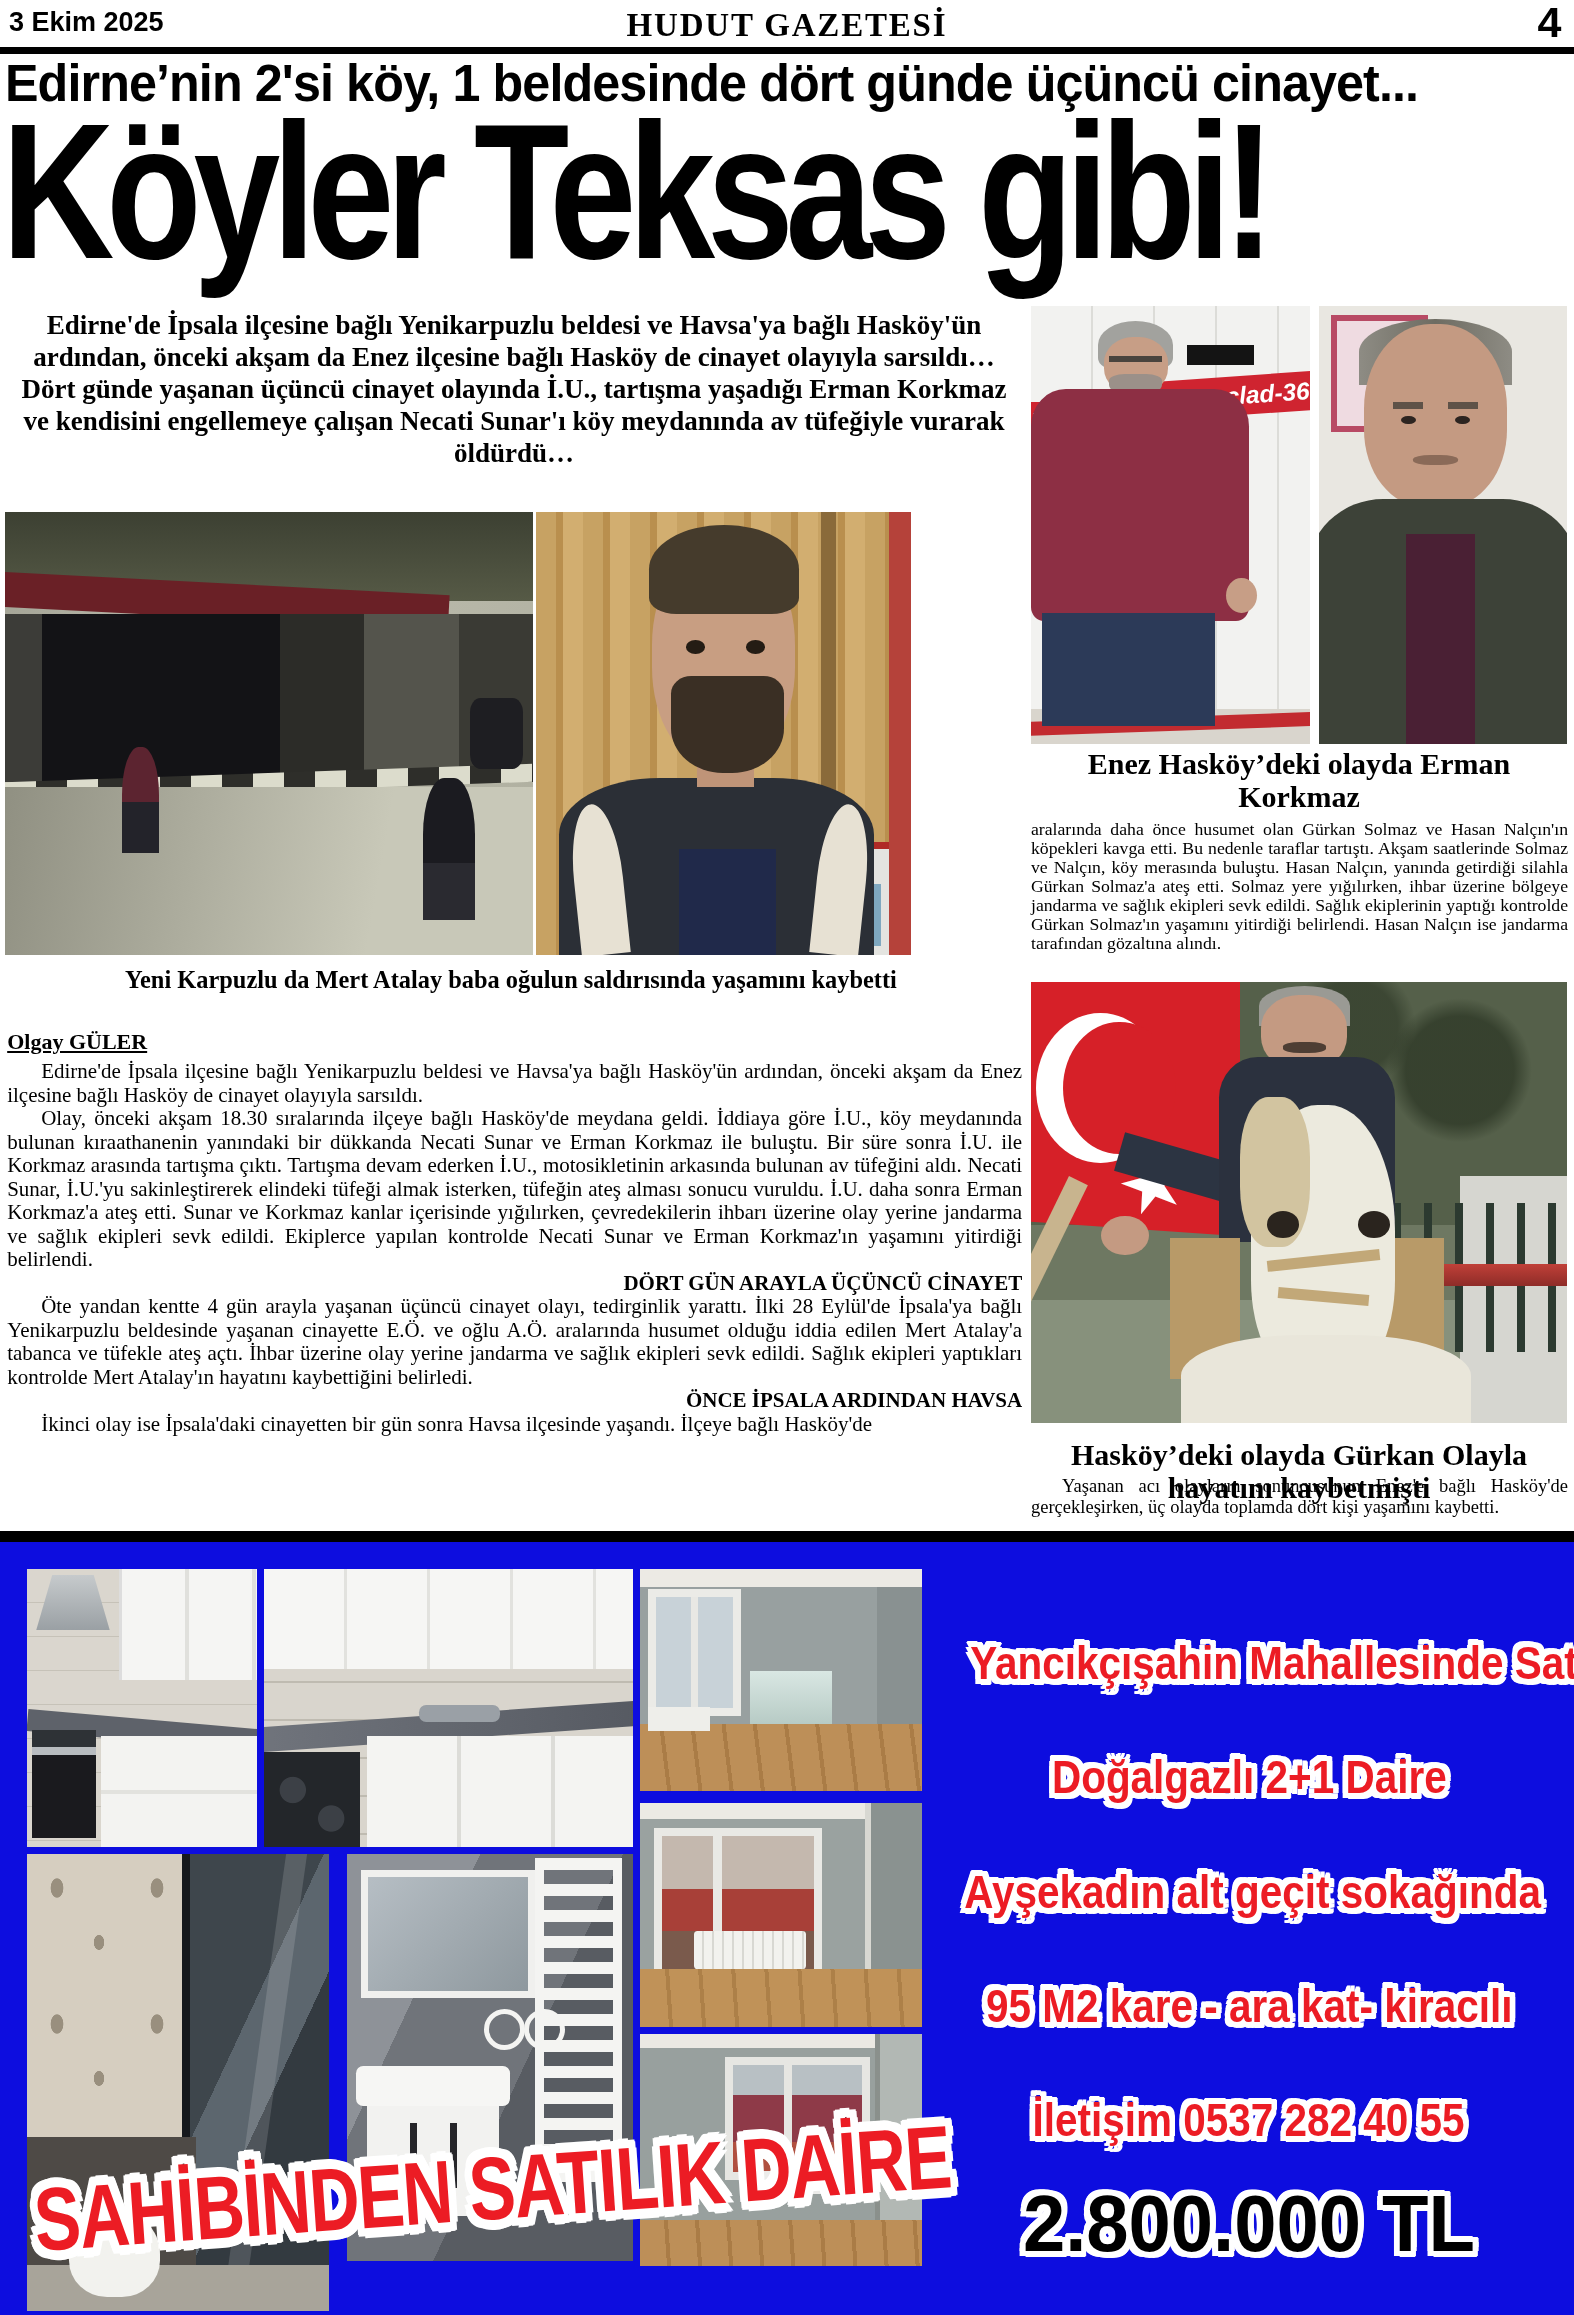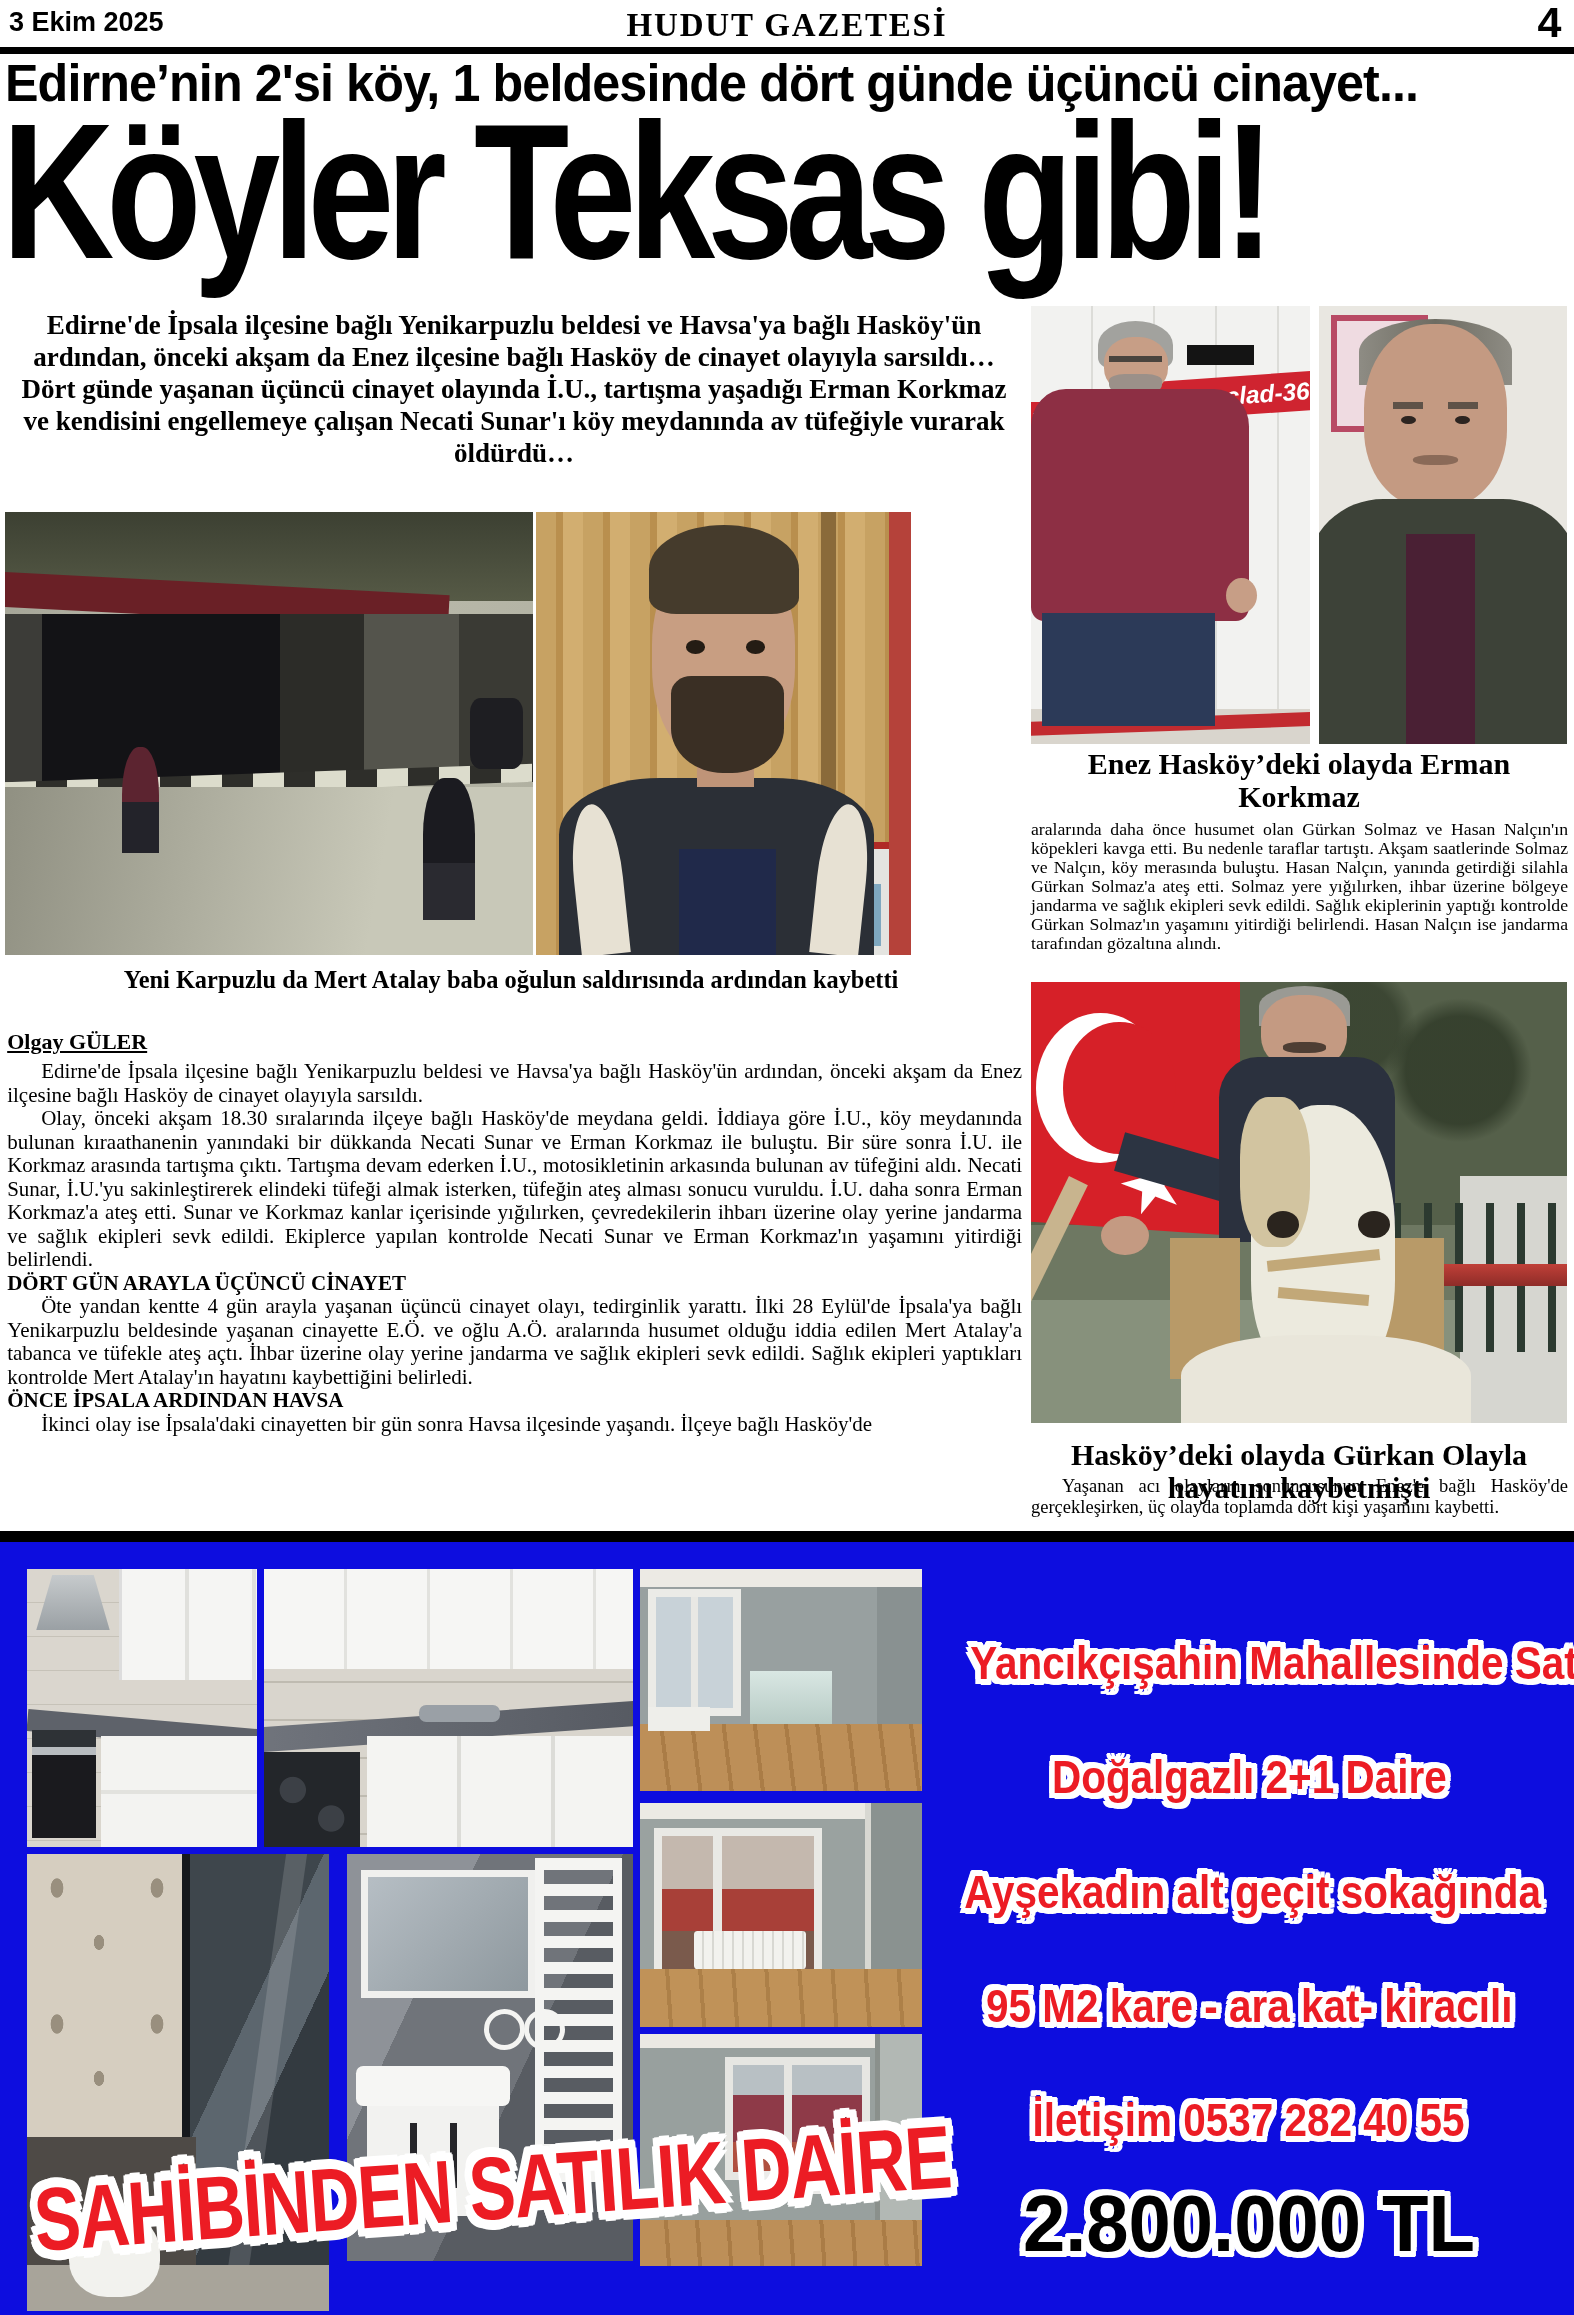--- a/index.html
+++ b/index.html
@@ -90,21 +90,21 @@
   .p2-jacket{left:-5%;top:44%;width:110%;height:60%;background:#3d4238;border-radius:28% 28% 0 0;}
   .p2-shirt{left:35%;top:52%;width:28%;height:48%;background:#4a2034;}
 
   
   .cap-right{left:1031px;top:747px;width:536px;font-size:30px;line-height:33px;}
   .rbody{left:1031px;top:820px;width:537px;font-size:17.7px;line-height:19px;}
   .cap-left{left:0;top:966px;width:1022px;font-size:24.4px;}
   .byline{left:7.2px;top:1029px;font-size:22px;text-decoration:underline;}
   .lbody{left:7.2px;top:1060px;width:1015px;font-size:21px;line-height:23.5px;}
   .lbody p{margin:0;text-indent:34px;}
-  .lbody .sub{text-indent:0;text-align:left;font-weight:bold;}
+  .lbody .sub{text-indent:0;text-align:right;font-weight:bold;}
   .closing{left:1031px;top:1476px;width:537px;font-size:18.5px;line-height:21px;}
   .closing p{margin:0;text-indent:31px;}
 
   
   .horse{left:1031px;top:982px;width:536px;height:441px;
          background:
            radial-gradient(circle at 80% 20%, rgba(30,40,24,.55) 0 54px, transparent 72px),
            radial-gradient(circle at 60% 10%, rgba(30,40,24,.45) 0 45px, transparent 63px),
            linear-gradient(180deg,#55604a 0 55%,#6e7862 55% 72%,#87917c 72%);}
   .h-wall{right:0;top:44%;width:20%;height:56%;background:#d6d6d0;}
@@ -296,21 +296,21 @@
     <div class="p2-must"></div>
     <div class="p2-jacket"></div>
     <div class="p2-shirt"></div>
   </div>
 
   <div class="abs b ctr cap-right">
     <span style="display:block">Enez Hasköy’deki olayda Erman Korkmaz</span>
   </div>
   <div class="abs jst rbody">aralarında daha önce husumet olan Gürkan Solmaz ve Hasan Nalçın'ın köpekleri kavga etti. Bu nedenle taraflar tartıştı. Akşam saatlerinde Solmaz ve Nalçın, köy merasında buluştu. Hasan Nalçın, yanında getirdiği silahla Gürkan Solmaz'a ateş etti. Solmaz yere yığılırken, ihbar üzerine bölgeye jandarma ve sağlık ekipleri sevk edildi. Sağlık ekiplerinin yaptığı kontrolde Gürkan Solmaz'ın yaşamını yitirdiği belirlendi. Hasan Nalçın ise jandarma tarafından gözaltına alındı.</div>
 
-  <div class="abs b ctr cap-left">Yeni Karpuzlu da Mert Atalay baba oğulun saldırısında ardından kaybetti</div>
+  <div class="abs b ctr cap-left">Yeni Karpuzlu da Mert Atalay baba oğulun saldırısında yaşamını kaybetti</div>
   <div class="abs b byline">Olgay GÜLER</div>
   <div class="abs jst lbody">
     <p>Edirne'de İpsala ilçesine bağlı Yenikarpuzlu beldesi ve Havsa'ya bağlı Hasköy'ün ardından, önceki akşam da Enez ilçesine bağlı Hasköy de cinayet olayıyla sarsıldı.</p>
     <p>Olay, önceki akşam 18.30 sıralarında ilçeye bağlı Hasköy'de meydana geldi. İddiaya göre İ.U., köy meydanında bulunan kıraathanenin yanındaki bir dükkanda Necati Sunar ve Erman Korkmaz ile buluştu. Bir süre sonra İ.U. ile Korkmaz arasında tartışma çıktı. Tartışma devam ederken İ.U., motosikletinin arkasında bulunan av tüfeğini aldı. Necati Sunar, İ.U.'yu sakinleştirerek elindeki tüfeği almak isterken, tüfeğin ateş alması sonucu vuruldu. İ.U. daha sonra Erman Korkmaz'a ateş etti. Sunar ve Korkmaz kanlar içerisinde yığılırken, çevredekilerin ihbarı üzerine olay yerine jandarma ve sağlık ekipleri sevk edildi. Ekiplerce yapılan kontrolde Necati Sunar ve Erman Korkmaz'ın yaşamını yitirdiği belirlendi.</p>
     <p class="sub">DÖRT GÜN ARAYLA ÜÇÜNCÜ CİNAYET</p>
     <p>Öte yandan kentte 4 gün arayla yaşanan üçüncü cinayet olayı, tedirginlik yarattı. İlki 28 Eylül'de İpsala'ya bağlı Yenikarpuzlu beldesinde yaşanan cinayette E.Ö. ve oğlu A.Ö. aralarında husumet olduğu iddia edilen Mert Atalay'a tabanca ve tüfekle ateş açtı. İhbar üzerine olay yerine jandarma ve sağlık ekipleri sevk edildi. Sağlık ekipleri yaptıkları kontrolde Mert Atalay'ın hayatını kaybettiğini belirledi.</p>
     <p class="sub">ÖNCE İPSALA ARDINDAN HAVSA</p>
     <p>İkinci olay ise İpsala'daki cinayetten bir gün sonra Havsa ilçesinde yaşandı. İlçeye bağlı Hasköy'de</p>
   </div>
 

